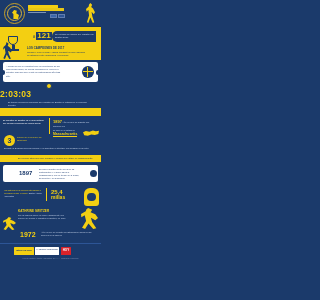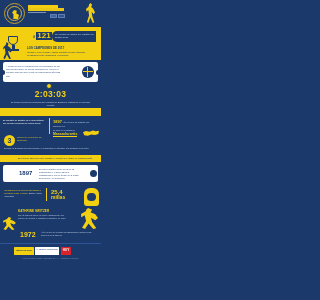--- a/index.html
+++ b/index.html
@@ -103,21 +103,21 @@
                        width:10px; height:1px; background:#f3cf12; }
   .card-globe:after { content:""; position:absolute; left:5px; top:1px;
                       width:1px; height:10px; background:#f3cf12; }
   .card-notch-l, .card-notch-r { position:absolute; top:8px; width:2.5px;
                                  height:5px; background:#1b3a6b; }
   .card-notch-l { left:-.2px; border-radius:0 3px 3px 0; }
   .card-notch-r { right:-.2px; border-radius:3px 0 0 3px; }
 
   
   .rec { position:relative; height:26px; background:#1b3a6b; padding-top:4px;
-         text-align:center; }
+         }
   .rec-medal { position:absolute; left:46px; top:1px; width:6px; height:6px;
                border-radius:50%; background:#f3cf12;
                border:.5px solid #1b3a6b; }
   .rec-time { color:#f3cf12; font-size:8.5px; font-weight:bold;
               letter-spacing:.3px; margin-top:3px; }
   .rec-desc { color:#c7d4ea; font-size:2.3px; line-height:1.4; padding:1px 8px 0; }
   .rec-name { color:#f3cf12; font-size:2.5px; font-weight:bold; padding-top:.5px; }
 
   
   .band2 { position:relative; height:8px; background:#f3cf12; }

